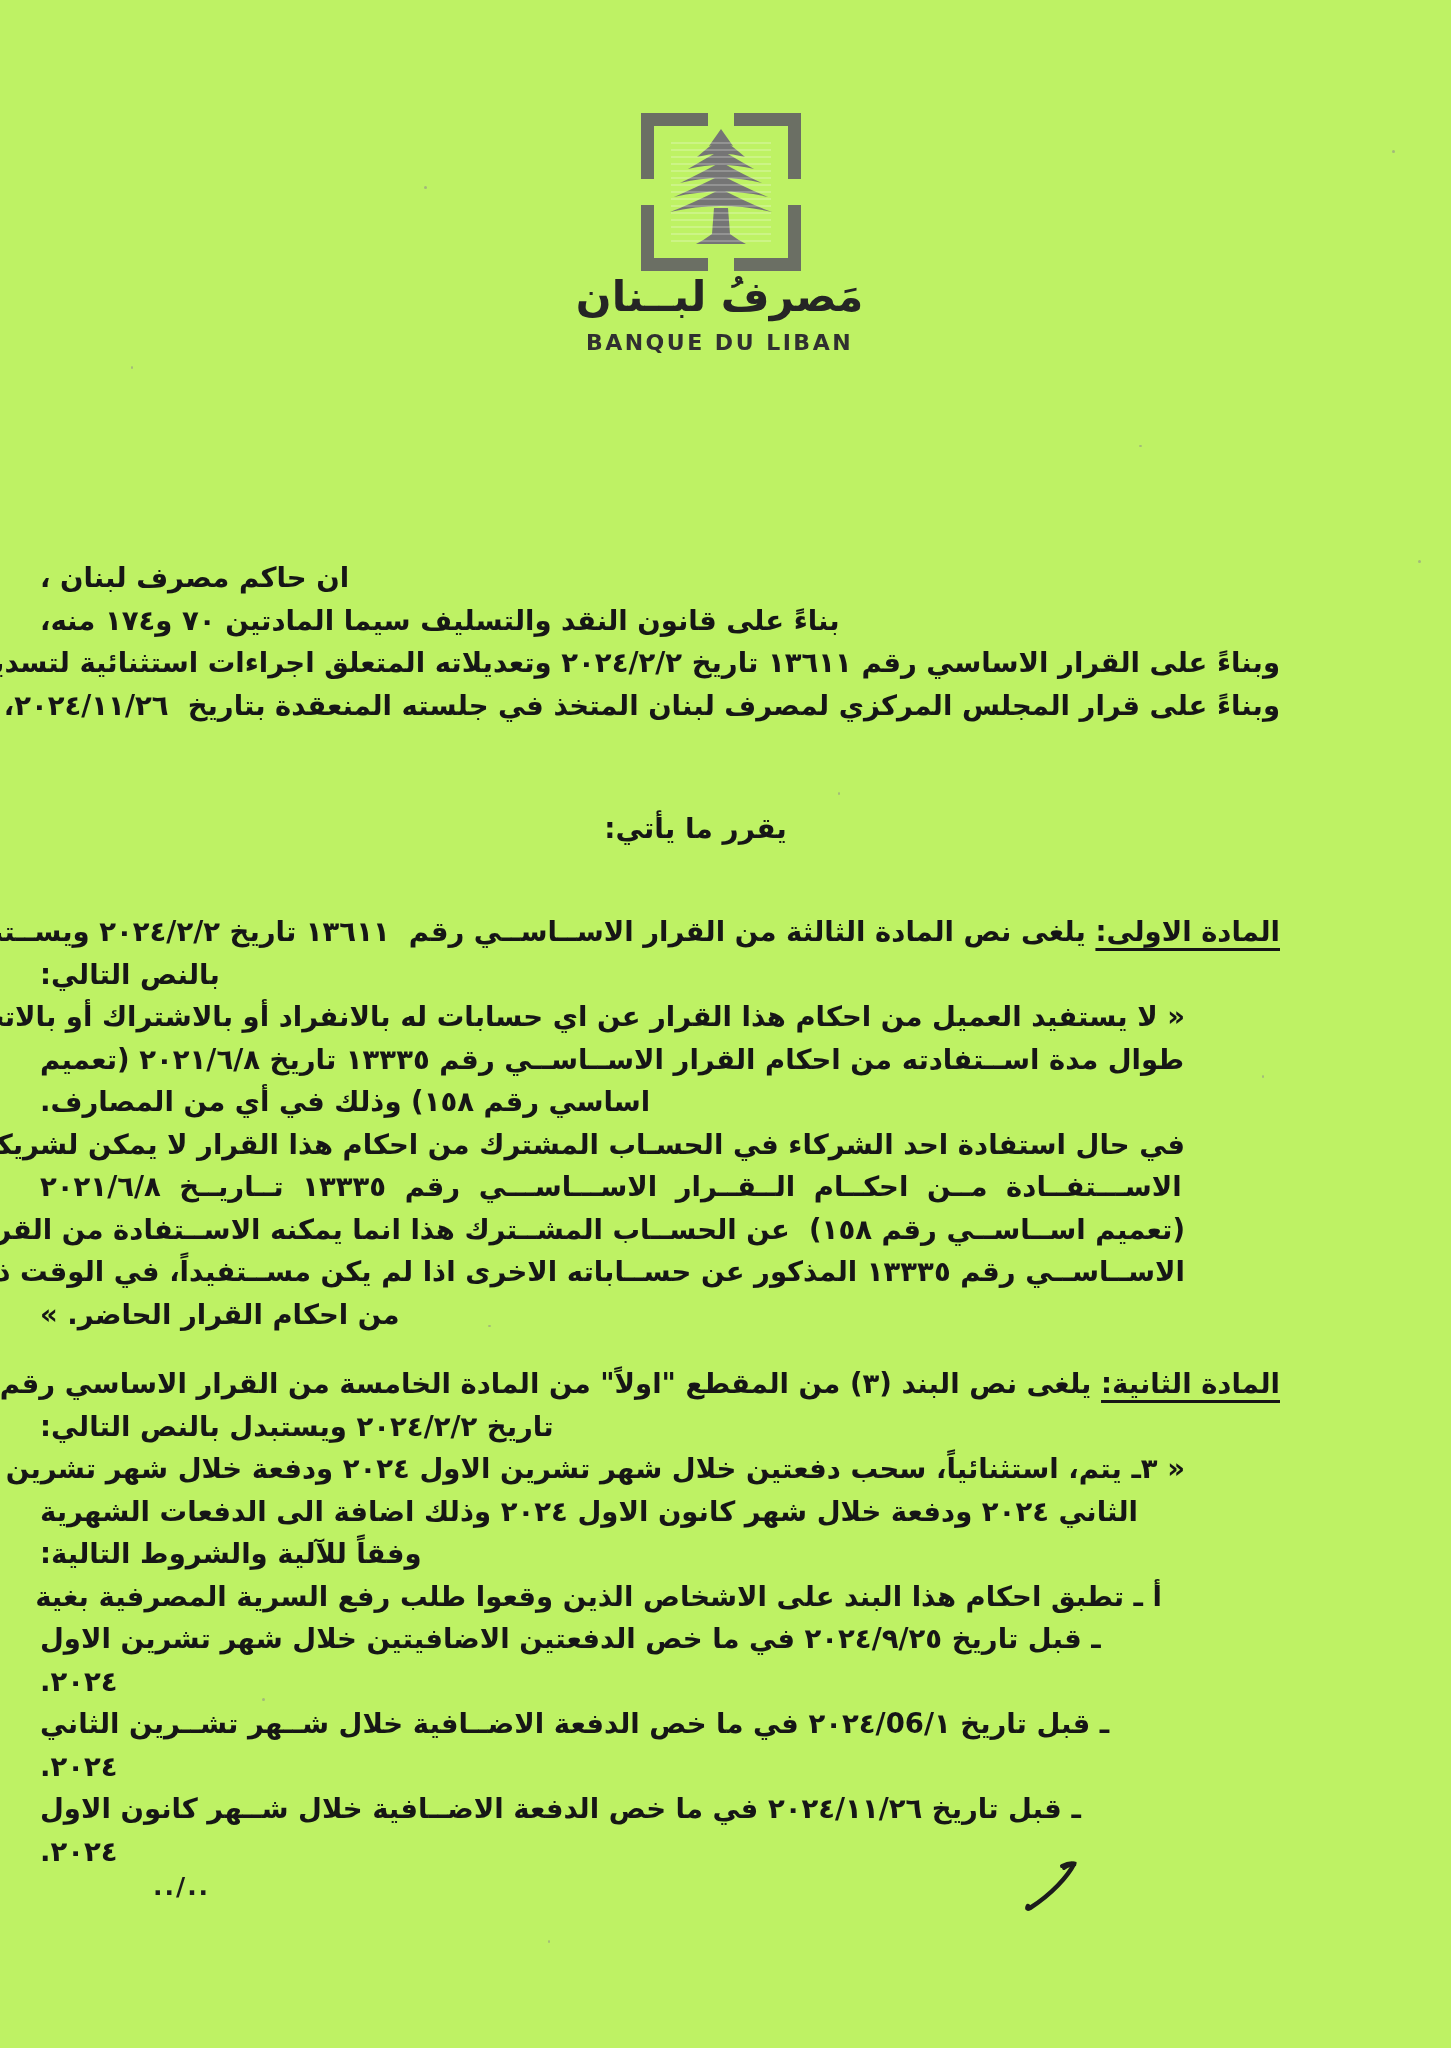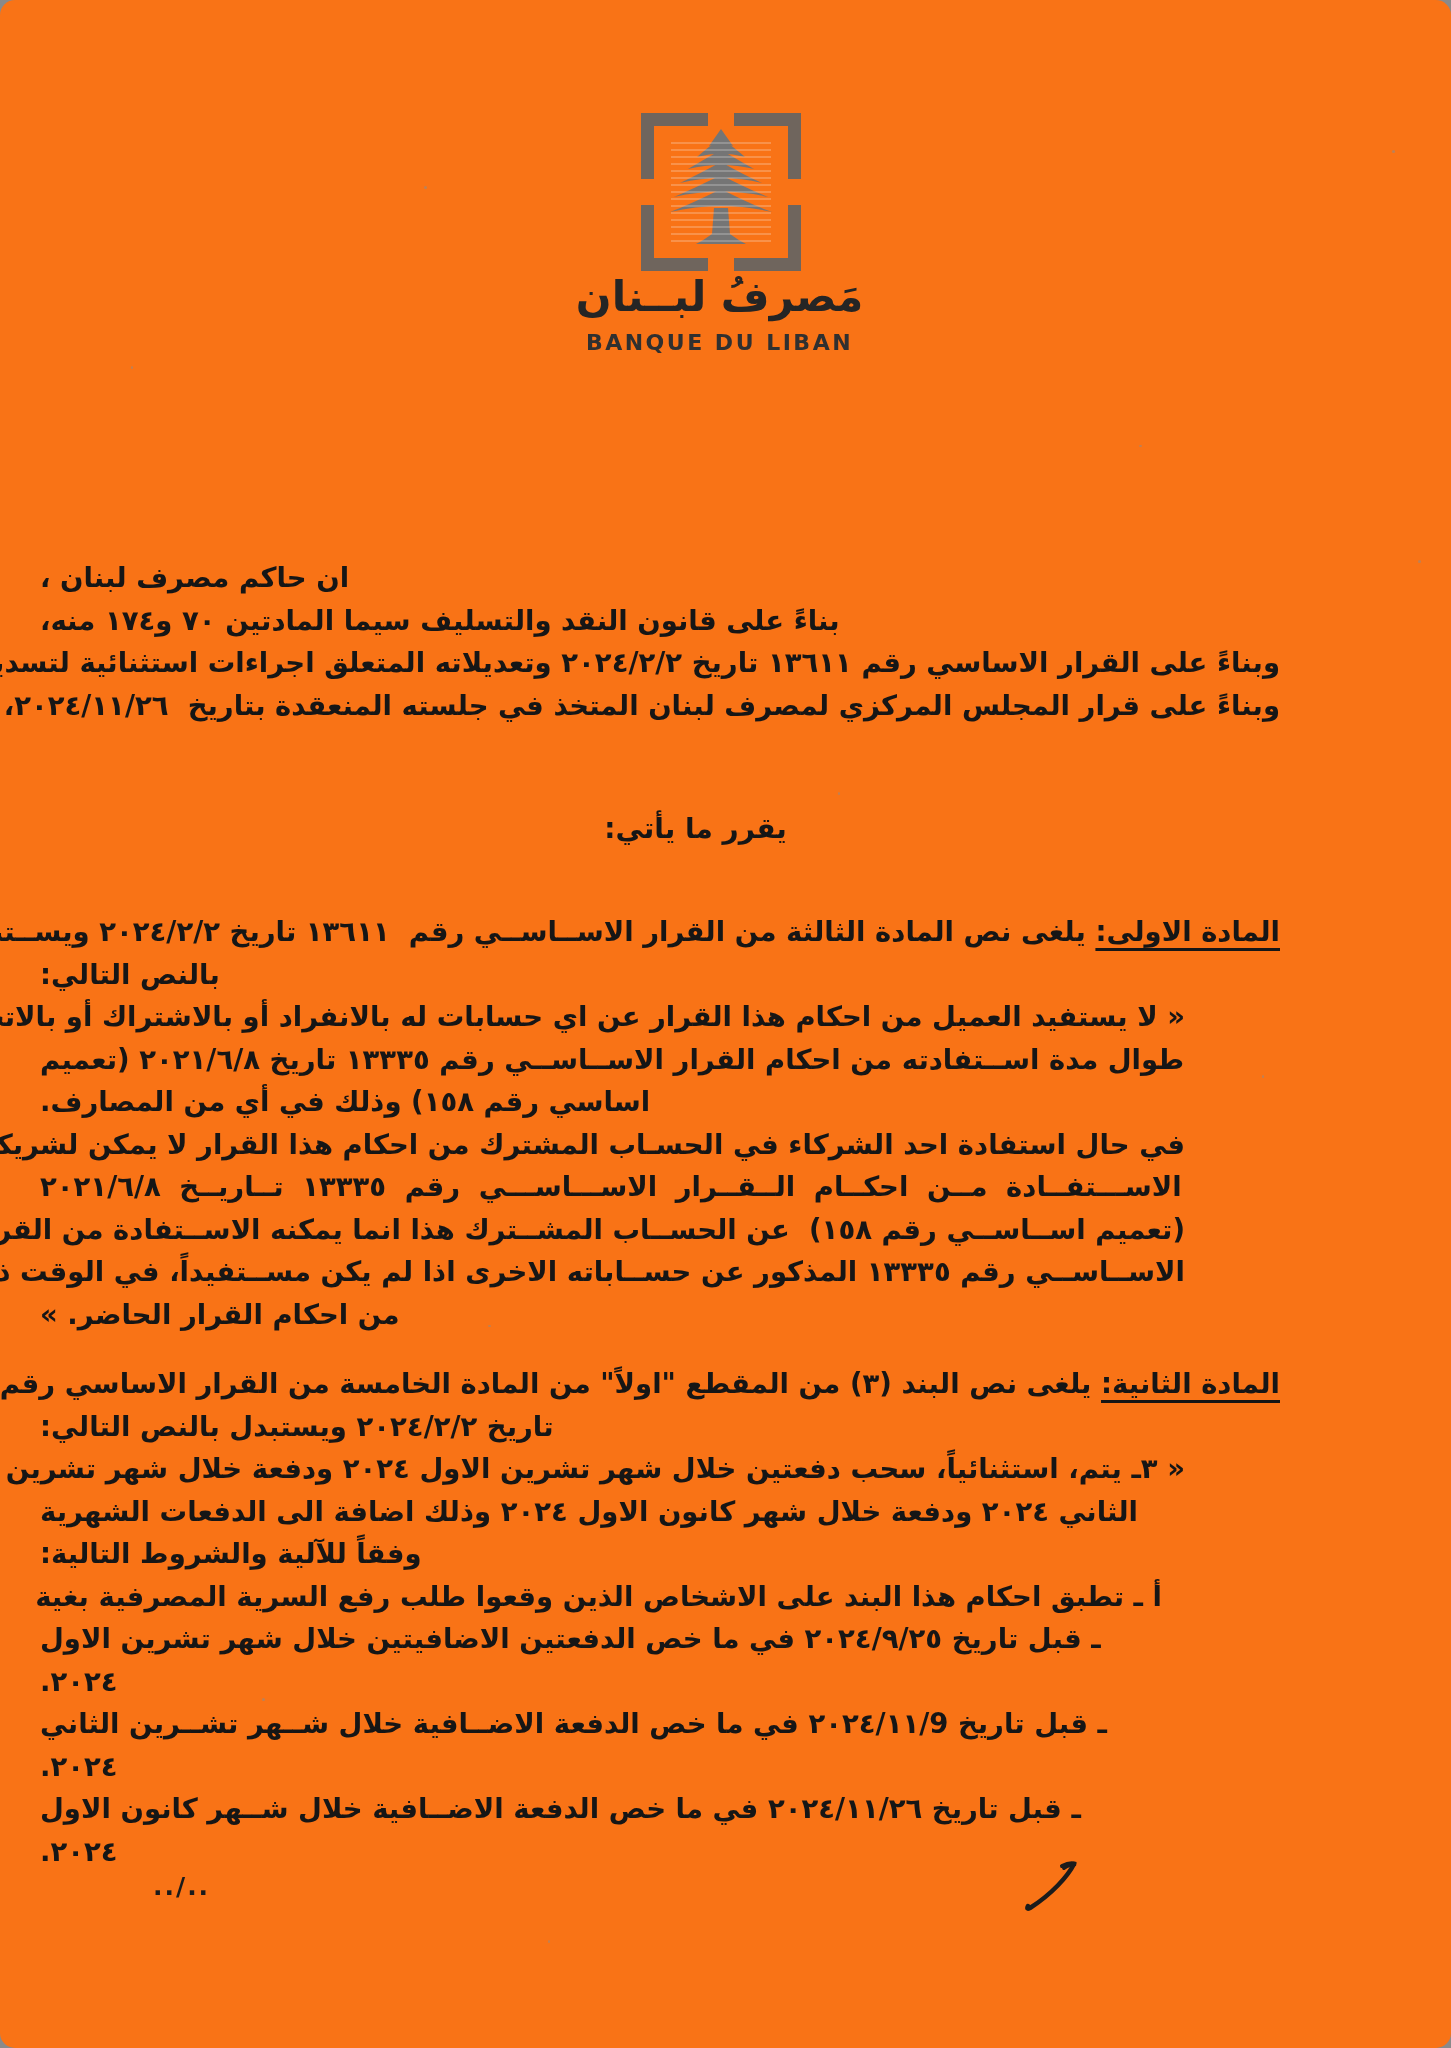--- a/index.html
+++ b/index.html
@@ -1,24 +1,23 @@
 <!DOCTYPE html>
 <html lang="ar"><head>
 <meta charset="utf-8">
 <style>
   html,body{margin:0;padding:0;background:#8a8a8a;}
   .page{
     position:relative;
     width:1451px;height:2048px;
     margin:0 auto;
-    background:#f97316;
+    background:#bef264;
     overflow:hidden;
     font-family:"DejaVu Sans", sans-serif;
     color:#161616;
-    border-radius:15px;
   }
   
   .logo-wrap{position:absolute;top:113px;left:641px;width:160px;height:158px;}
   .bank-ar{
     position:absolute;top:272px;left:0;width:1451px;
     text-align:center;direction:rtl;
     font-size:42px;font-weight:700;color:#252525;
     transform:translateX(-6px);
     letter-spacing:0;
   }
@@ -152,21 +151,21 @@
 
   <div class="flow" style="top:1362px;">
     <div class="line"><span class="hd">المادة الثانية:</span><span> يلغى نص البند (٣) من المقطع "اولاً" من المادة الخامسة من القرار الاساسي رقم ١٣٦١١</span></div>
     <div class="line ind-sub">تاريخ ٢٠٢٤/٢/٢ ويستبدل بالنص التالي:</div>
     <div class="line ind-q">« ٣ـ يتم، استثنائياً، سحب دفعتين خلال شهر تشرين الاول ٢٠٢٤ ودفعة خلال شهر تشرين</div>
     <div class="line ind-c">الثاني ٢٠٢٤ ودفعة خلال شهر كانون الاول ٢٠٢٤ وذلك اضافة الى الدفعات الشهرية</div>
     <div class="line ind-c">وفقاً للآلية والشروط التالية:</div>
     <div class="line ind-a">أ ـ تطبق احكام هذا البند على الاشخاص الذين وقعوا طلب رفع السرية المصرفية بغية</div>
     <div class="line ind-b">ـ قبل تاريخ ٢٠٢٤/٩/٢٥ في ما خص الدفعتين الاضافيتين خلال شهر تشرين الاول</div>
     <div class="line ind-y">٢٠٢٤.</div>
-    <div class="line ind-b">ـ قبل تاريخ ٢٠٢٤/١١/9 في ما خص الدفعة الاضــافية خلال شــهر تشــرين الثاني</div>
+    <div class="line ind-b">ـ قبل تاريخ ٢٠٢٤/06/١ في ما خص الدفعة الاضــافية خلال شــهر تشــرين الثاني</div>
     <div class="line ind-y">٢٠٢٤.</div>
     <div class="line ind-b">ـ قبل تاريخ ٢٠٢٤/١١/٢٦ في ما خص الدفعة الاضــافية خلال شــهر كانون الاول</div>
     <div class="line ind-y">٢٠٢٤.</div>
   </div>
 
   <svg class="sig" viewBox="0 0 66 58">
     <g stroke="#1c1c1c" fill="none" stroke-linecap="round">
       <path d="M46 8 q8 -4 14 -2 q-7 0 -12 4" stroke-width="4"></path>
       <path d="M58 6 C52 18 36 36 14 50 q-4 2 -2 -2" stroke-width="4.5"></path>
     </g>

